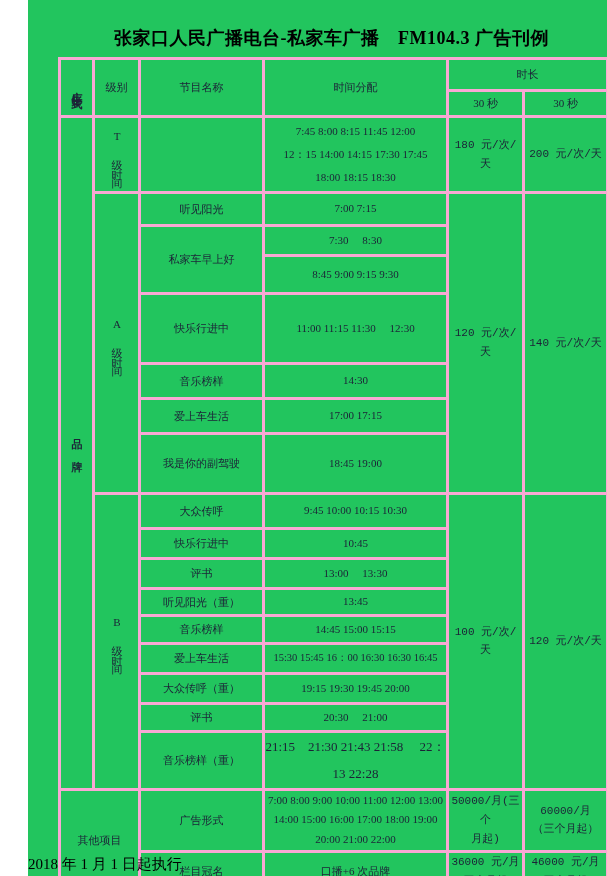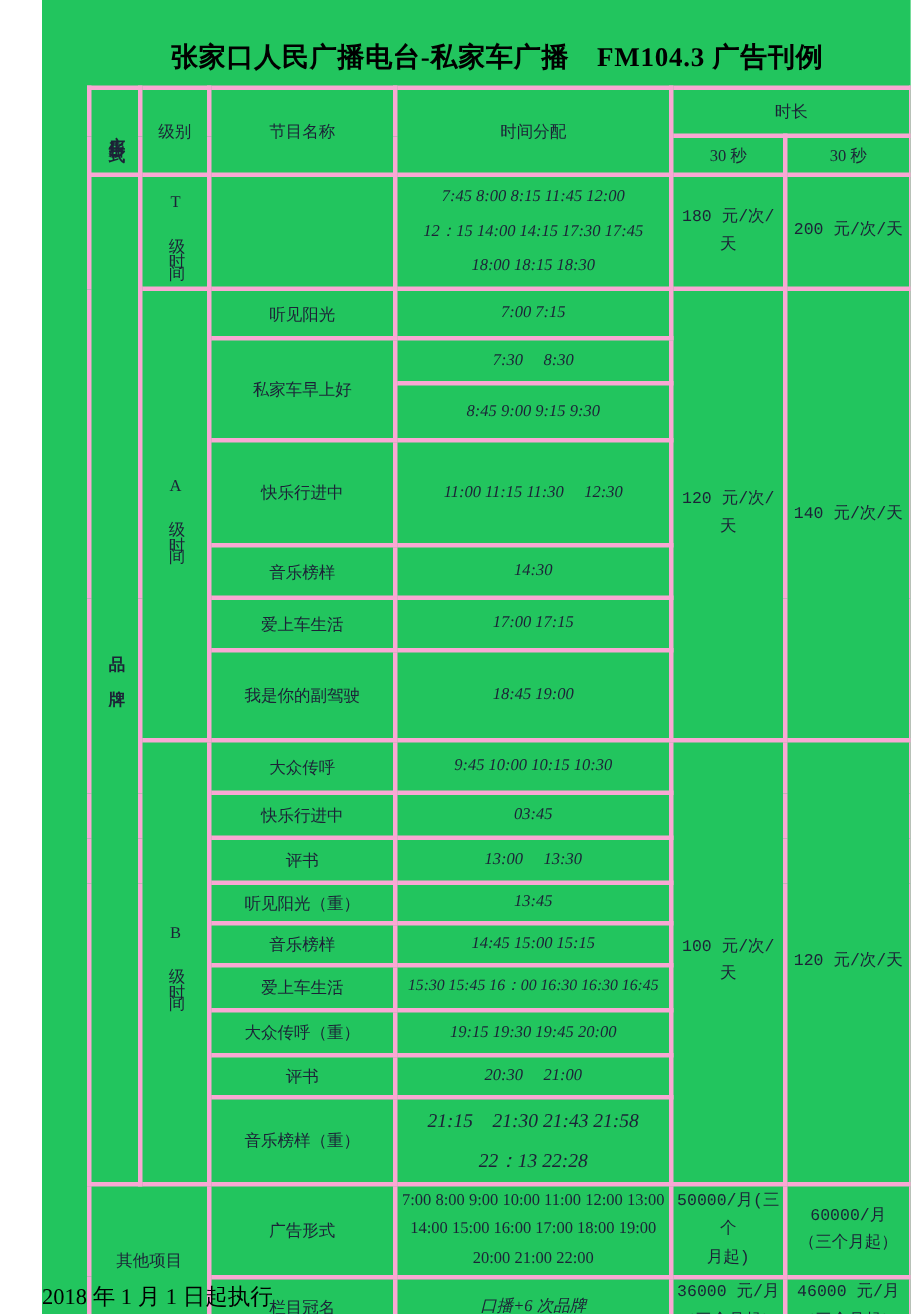--- a/index.html
+++ b/index.html
@@ -41,21 +41,21 @@
   .vtext {
     writing-mode:vertical-rl;
     text-orientation:upright;
     margin:0 auto;
     padding:2px 0;
   }
   td .vtext, th .vtext { display:inline-block; }
   .vt-adform { letter-spacing:2px; font-weight:bold; }
   .vt-level  { letter-spacing:9px; }
   .vt-brand  { letter-spacing:22px; font-weight:bold; }
-  .times { white-space:pre-line; line-height:2.1;font-style:italic; }
+  .times { white-space:pre-line; line-height:2.1; }
   .times-tight { white-space:pre-line; line-height:1.8; }
   .price { white-space:pre-line; line-height:1.7;font-family:Liberation Mono, monospace; }
   .footer {
     position:absolute;
     left:0; top:855px;
     width:578px;
     text-align:left;
     padding-right:34px;
     font-size:15px;
     color:#000000;
@@ -135,21 +135,21 @@
 
     <tr style="height:35px">
       <td rowspan="9"><span class="vtext vt-level">B级时间</span></td>
       <td>大众传呼</td>
       <td class="times">9:45 10:00 10:15 10:30</td>
       <td rowspan="9" class="price">100 元/次/天</td>
       <td rowspan="9" class="price">120 元/次/天</td>
     </tr>
     <tr style="height:30px">
       <td>快乐行进中</td>
-      <td class="times">03:45</td>
+      <td class="times">10:45</td>
     </tr>
     <tr style="height:30px">
       <td>评书</td>
       <td class="times">13:00　 13:30</td>
     </tr>
     <tr style="height:27px">
       <td>听见阳光（重）</td>
       <td class="times">13:45</td>
     </tr>
     <tr style="height:28px">

